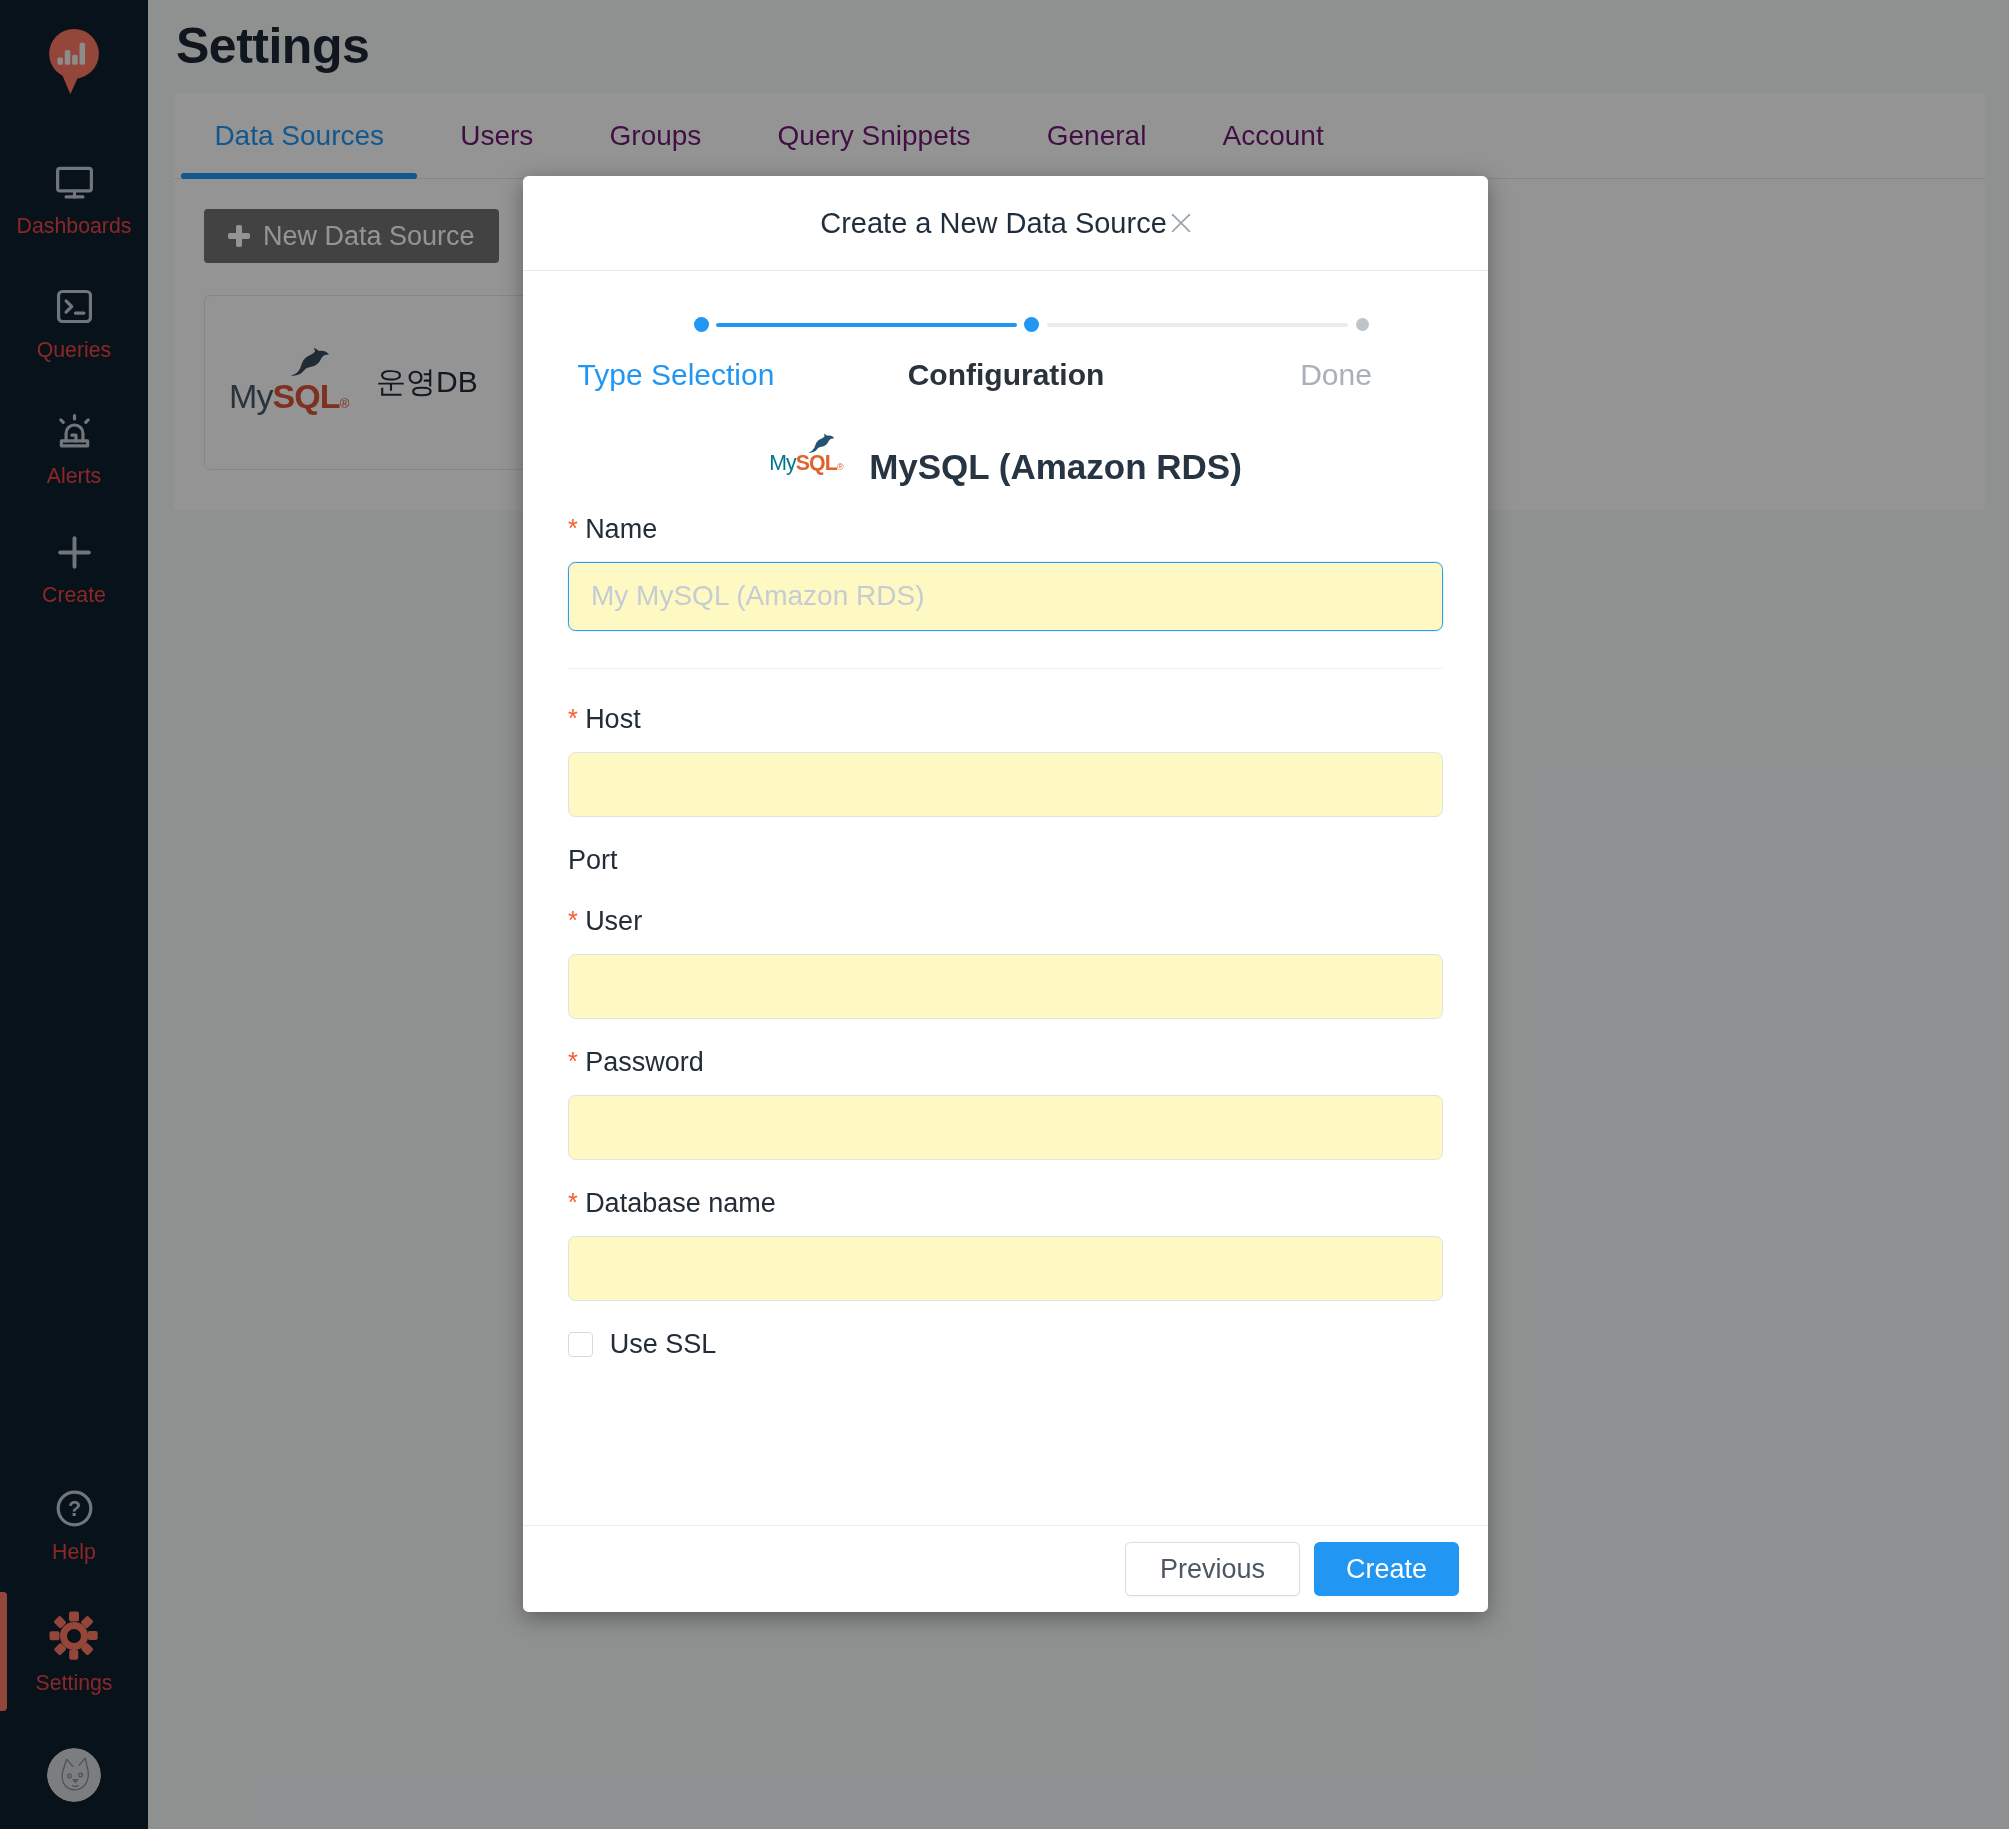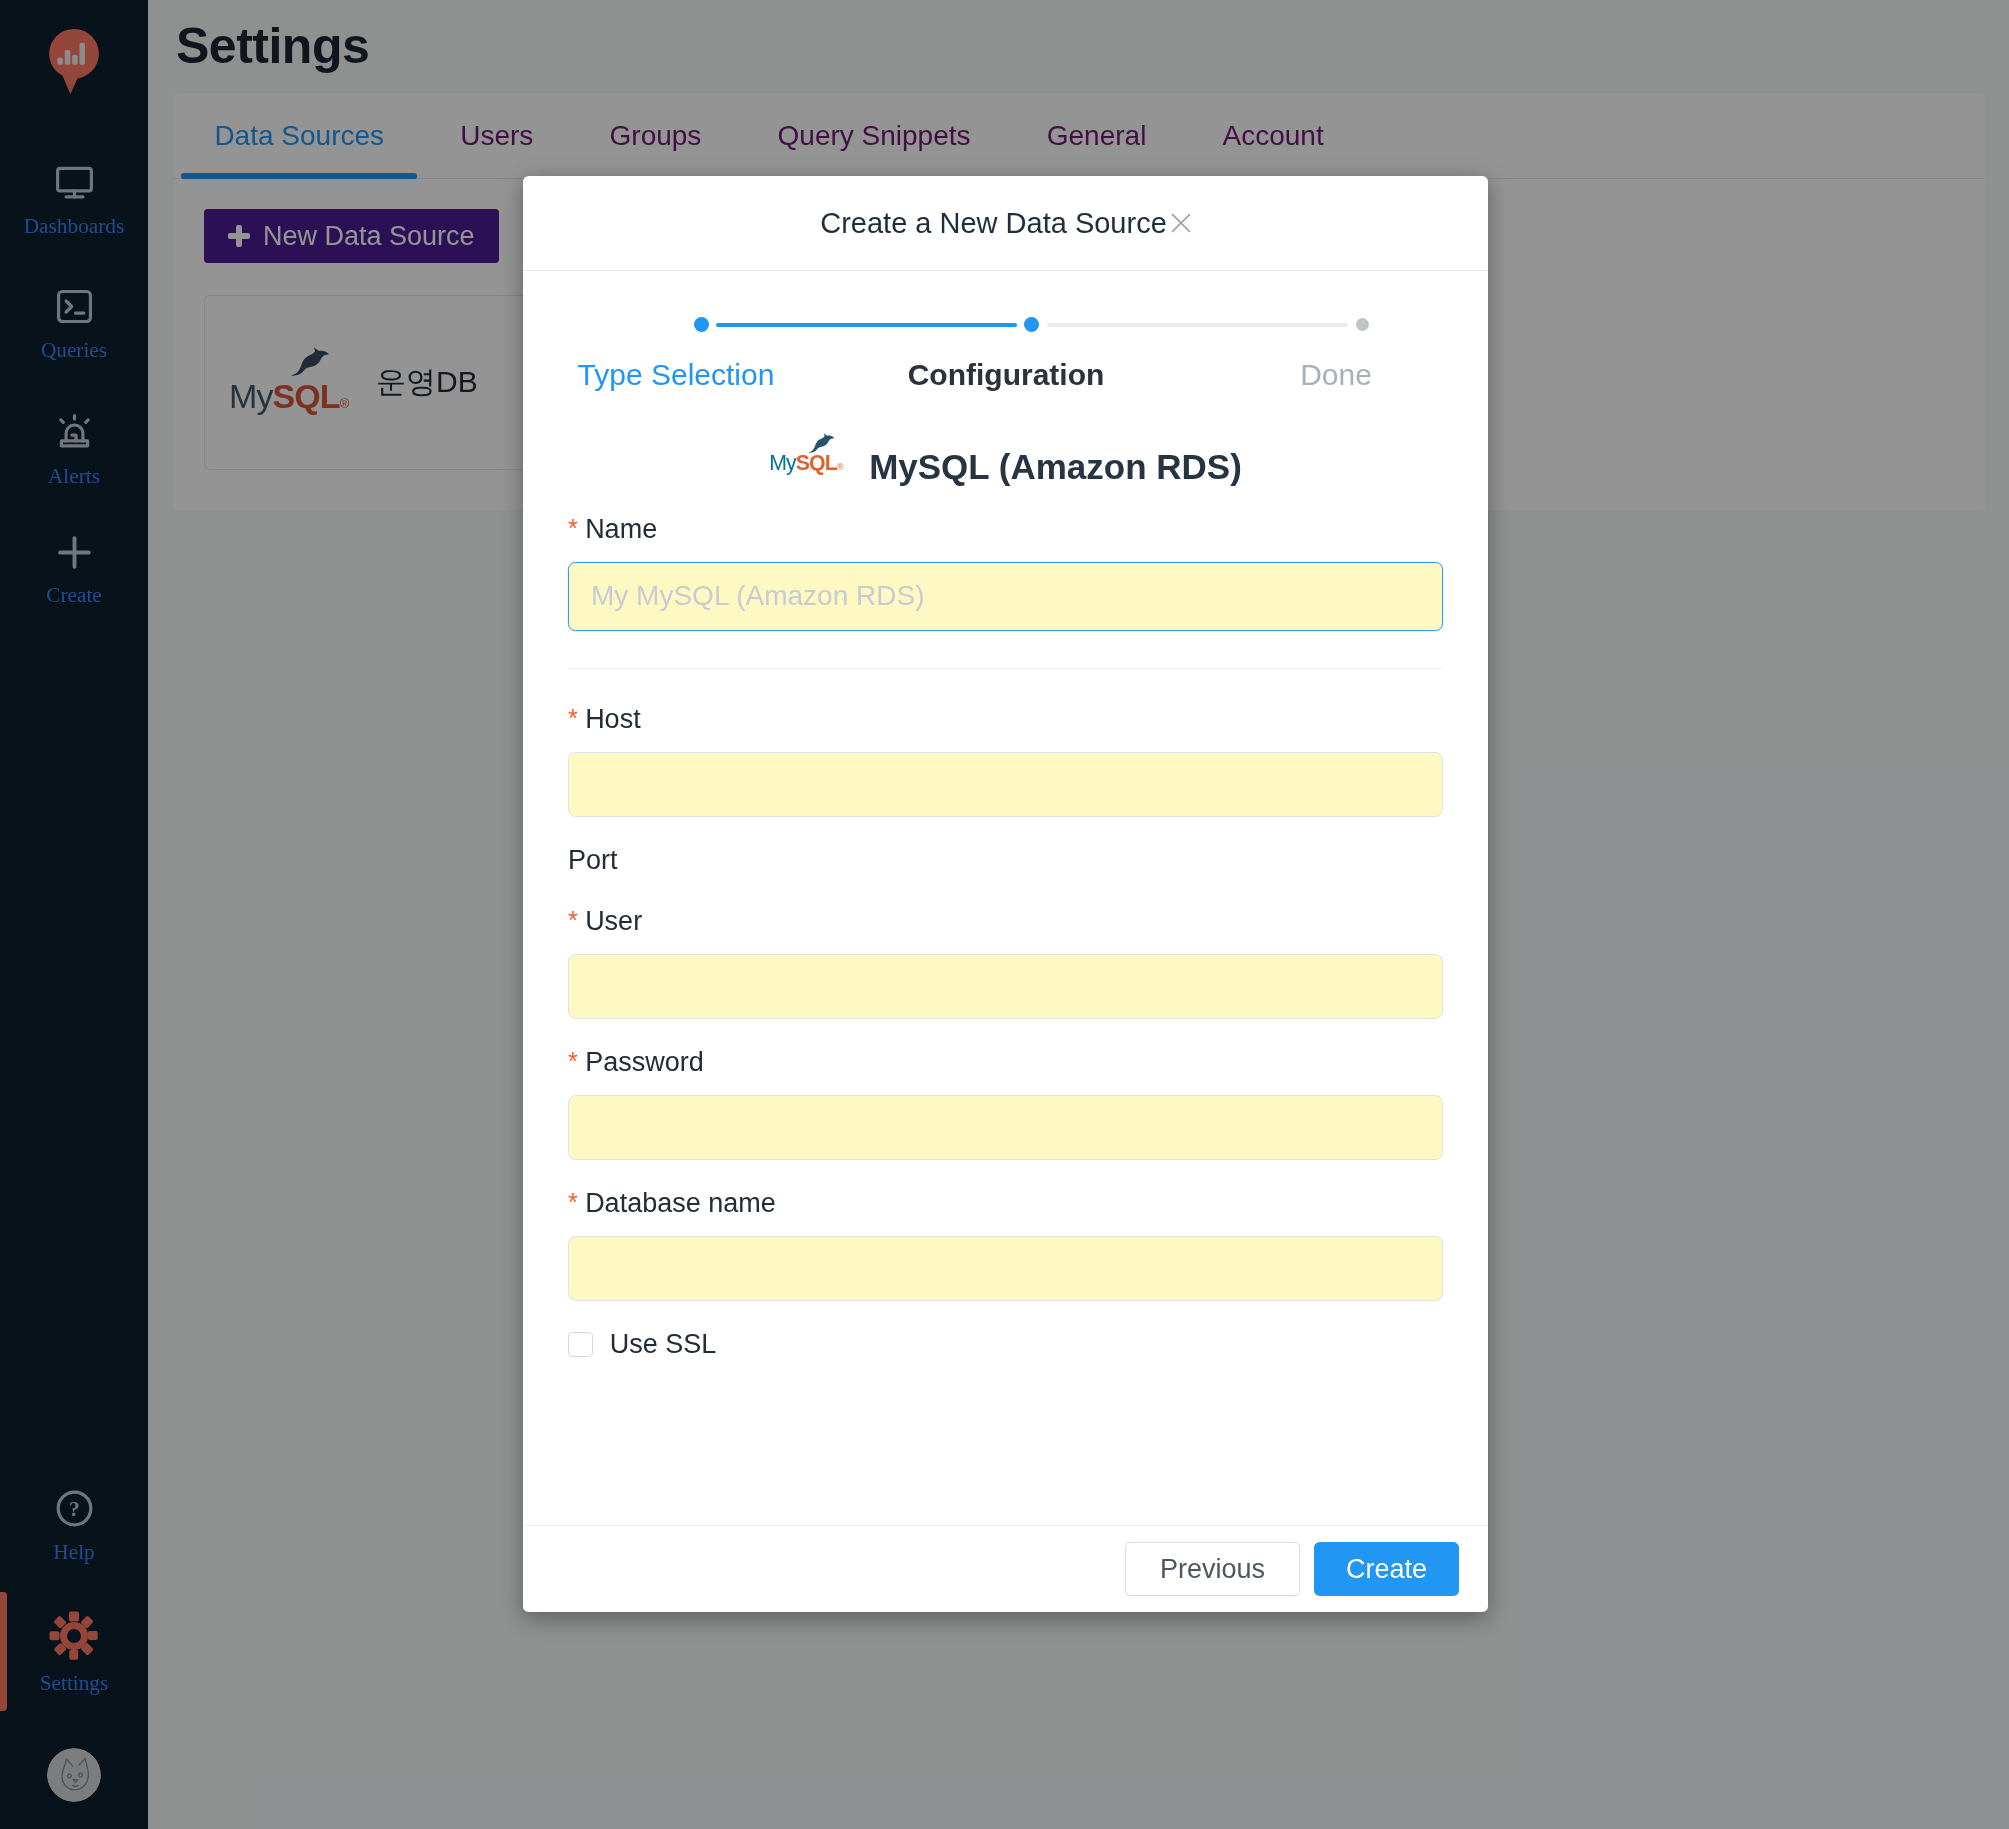--- a/index.html
+++ b/index.html
@@ -3,42 +3,42 @@
 <meta charset="utf-8">
 <style>
   * { margin:0; padding:0; box-sizing:border-box; }
   html,body { width:2009px; height:1829px; overflow:hidden; background:#f6f8f9;
               font-family:"Liberation Sans","DejaVu Sans",sans-serif; }
   .stage { position:relative; width:2009px; height:1829px; overflow:hidden; }
 
   
   .sidebar { position:absolute; left:0; top:0; width:148px; height:1829px; background:#0f1f2e; z-index:1; }
   .nav-item { position:absolute; left:0; width:148px; display:flex; flex-direction:column;
-              align-items:center; gap:9.3px; color:#3b82f6; font-size:21.3px; cursor:pointer;font-family:Liberation Serif, serif; }
+              align-items:center; gap:9.3px; color:#ef4444; font-size:21.3px; cursor:pointer; }
   .nav-item svg { display:block; }
   .logo-wrap { position:absolute; left:48px; top:28px; }
   .active-bar { position:absolute; left:0; top:1592px; width:6.5px; height:119px; background:#ff7964; border-radius:0 3.7px 3.7px 0; }
   .gear { position:relative; width:52px; height:52px; }
   .gear .ring { position:absolute; left:12px; top:12px; width:28px; height:28px; border:7.4px solid #ff7964; border-radius:50%; }
   .gear .tooth { position:absolute; left:21.3px; top:21.3px; width:9.3px; height:10.2px; background:#ff7964; border-radius:1.9px;
                  transform-origin:4.6px 4.6px; }
   .avatar-wrap { position:absolute; left:47px; top:1748px; width:54px; height:54px; border-radius:50%; overflow:hidden; cursor:pointer; }
 
   
   .main { position:absolute; left:148px; top:0; width:1861px; height:1829px; }
   .page-title { position:absolute; left:28px; top:16.7px; font-size:50px; font-weight:700; color:#1c2732; letter-spacing:-0.5px; }
   .content-card { position:absolute; left:26px; top:93px; width:1811px; height:417px; background:#ffffff; border-radius:3.7px; }
   .tabbar { position:relative; height:86px; border-bottom:0.9px solid #e4e8ec; padding-left:7.4px; display:flex; align-items:stretch; }
   .tab { position:relative; display:flex; align-items:center; padding:0 33px; margin-right:10.2px;
          font-size:28px; color:#701a75; cursor:pointer; white-space:nowrap; }
   .tab.active { color:#2196f3; }
   .tab.active::after { content:""; position:absolute; left:0; right:0; bottom:-0.9px; height:5.6px; background:#2196f3; border-radius:2.8px; }
   .card-body { padding:30px; }
   .btn-new-ds { display:inline-flex; align-items:center; gap:13px; height:54px; padding:0 24px;
-                background:#4c1d95; color:#fff; font-size:27px; border:none; border-radius:3.7px; cursor:pointer; }
+                background:#737373; color:#fff; font-size:27px; border:none; border-radius:3.7px; cursor:pointer; }
   .plus-glyph { position:relative; width:22px; height:22px; }
   .plus-glyph::before, .plus-glyph::after { content:""; position:absolute; background:#fff; border-radius:1.9px; }
   .plus-glyph::before { left:8.3px; top:0; width:5.6px; height:22px; }
   .plus-glyph::after { left:0; top:8.3px; width:22px; height:5.6px; }
   .tiles { margin-top:32px; }
   .ds-tile { display:flex; align-items:center; gap:26px; width:390px; height:175px; background:#fff;
              border:0.9px solid #e4e9ed; border-radius:5.6px; padding:0 24px; cursor:pointer; }
   .ds-name { font-size:30px; color:#222c38; }
 
   

